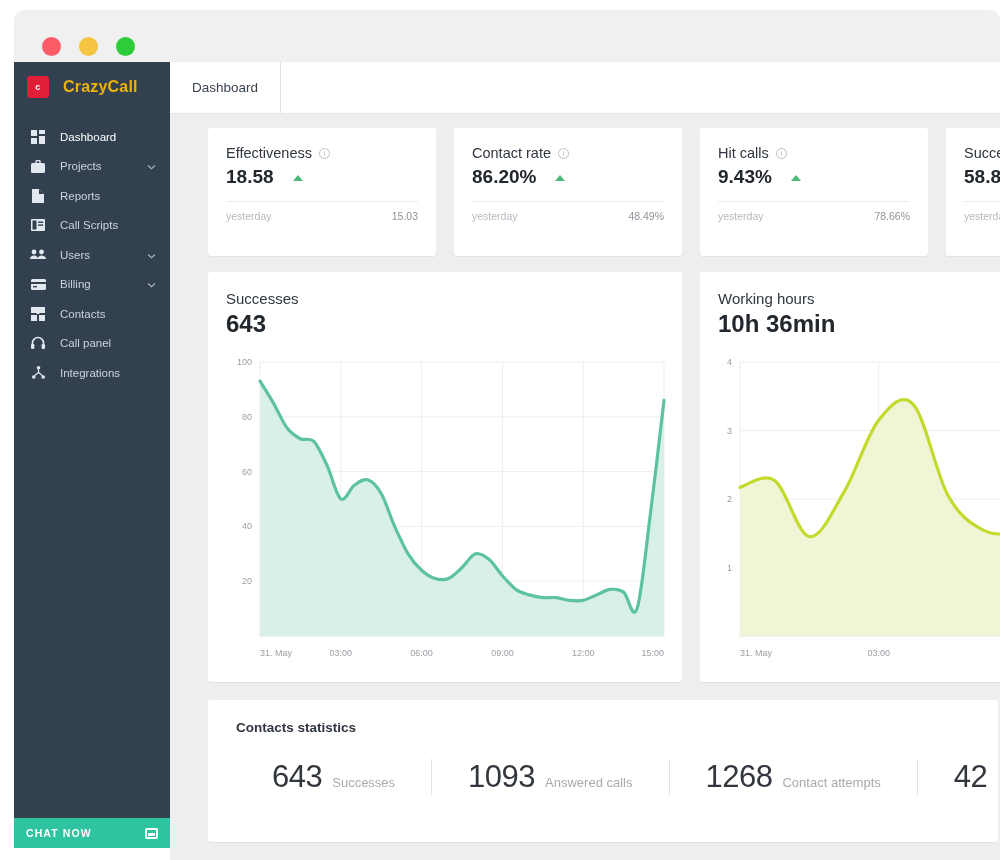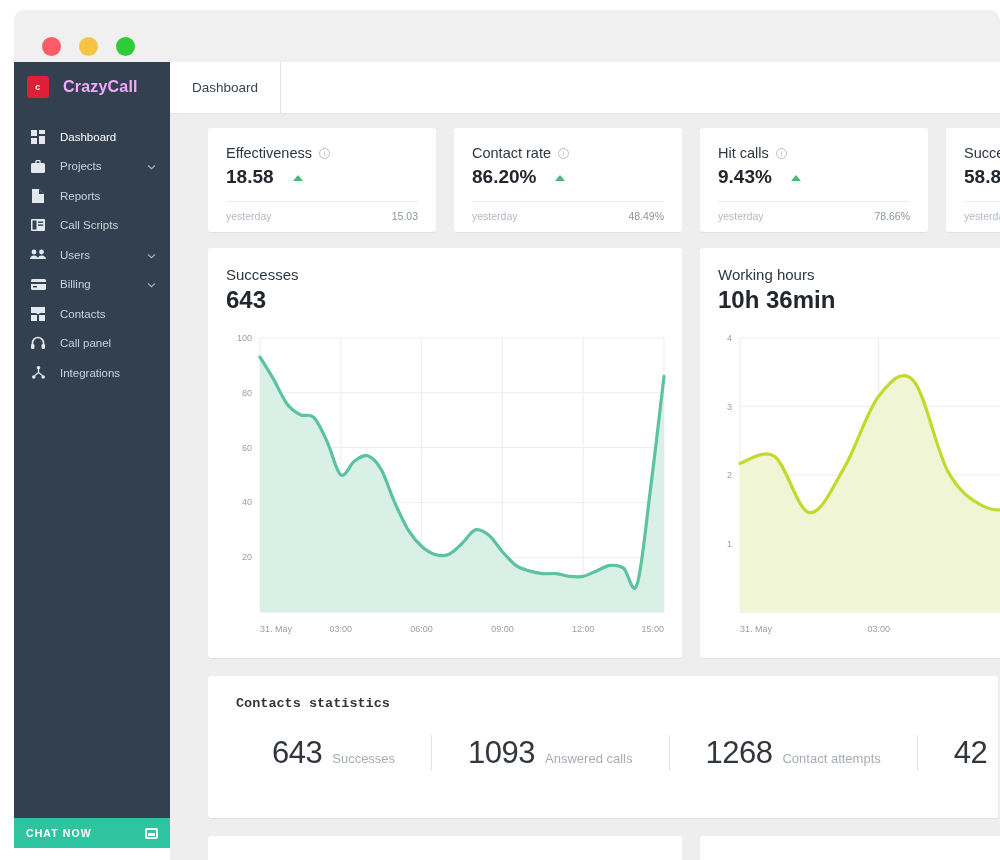--- a/index.html
+++ b/index.html
@@ -40,21 +40,21 @@
     height: 50px; display: flex; align-items: center;
     padding-left: 13px; gap: 14px;
   }
   .brand-mark {
     width: 22px; height: 22px; border-radius: 3px;
     background: #e01e37;
     color: #fff; font-size: 9px; font-weight: bold;
     display: flex; align-items: center; justify-content: center;
     letter-spacing: .3px;
   }
-  .brand-name { color: #f0abfc; font-size: 16px; font-weight: bold; letter-spacing: .2px; }
+  .brand-name { color: #eab308; font-size: 16px; font-weight: bold; letter-spacing: .2px; }
   .nav { margin-top: 10px; }
   .nav-item {
     position: relative;
     height: 29.5px; display: flex; align-items: center;
     padding-left: 16px; gap: 14px;
     color: #cbd3dc; font-size: 11.5px;
   }
   .nav-item.active { color: #ffffff; }
   .nav-ico {
     width: 16px; height: 16px; flex: 0 0 16px;
@@ -106,21 +106,21 @@
 
   .content { padding: 14px 0 0 38px; }
 
   
   .kpi-row { display: flex; gap: 18px; }
   .kpi-card {
     width: 228px; flex: 0 0 228px;
     background: #ffffff; border-radius: 3px;
     padding: 17px 18px 22px 18px;
     box-shadow: 0 1px 1px rgba(0,0,0,.05);
-    height: 104px;
+    height: 128px;
   }
   .kpi-title {
     font-size: 14.5px; color: #2f3640;
     display: flex; align-items: center; gap: 7px;
     white-space: nowrap;
   }
   .info-ico {
     width: 11px; height: 11px; border-radius: 50%;
     border: 1px solid #b9bfc7; color: #b9bfc7;
     font-size: 8px; line-height: 9px; text-align: center;
@@ -164,21 +164,21 @@
 
   
   .stats-card {
     margin-top: 18px;
     width: 790px;
     background: #ffffff; border-radius: 3px;
     box-shadow: 0 1px 1px rgba(0,0,0,.05);
     padding: 20px 0 22px 28px;
     height: 142px;
   }
-  .stats-title { font-size: 13.5px; font-weight: bold; color: #2f3640; font-family: Liberation Mono, monospace; }
+  .stats-title { font-size: 13.5px; font-weight: bold; color: #2f3640; }
   .stats-row { display: flex; align-items: baseline; margin-top: 24px; }
   .stat {
     display: flex; align-items: baseline; gap: 10px;
     padding: 0 36px;
     border-right: 1px solid #e4e4e4;
     white-space: nowrap;
   }
   .stat:last-child { border-right: none; }
   .stat-num { font-size: 31px; color: #32373d; font-weight: normal; letter-spacing: -.5px; }
   .stat-lab { font-size: 13px; color: #a7acb2; }

